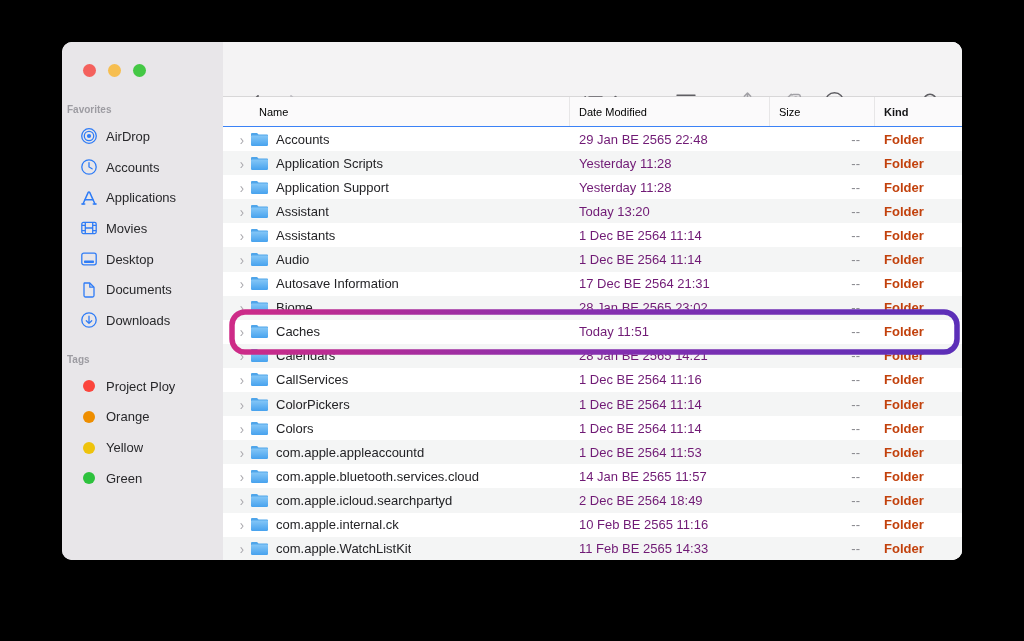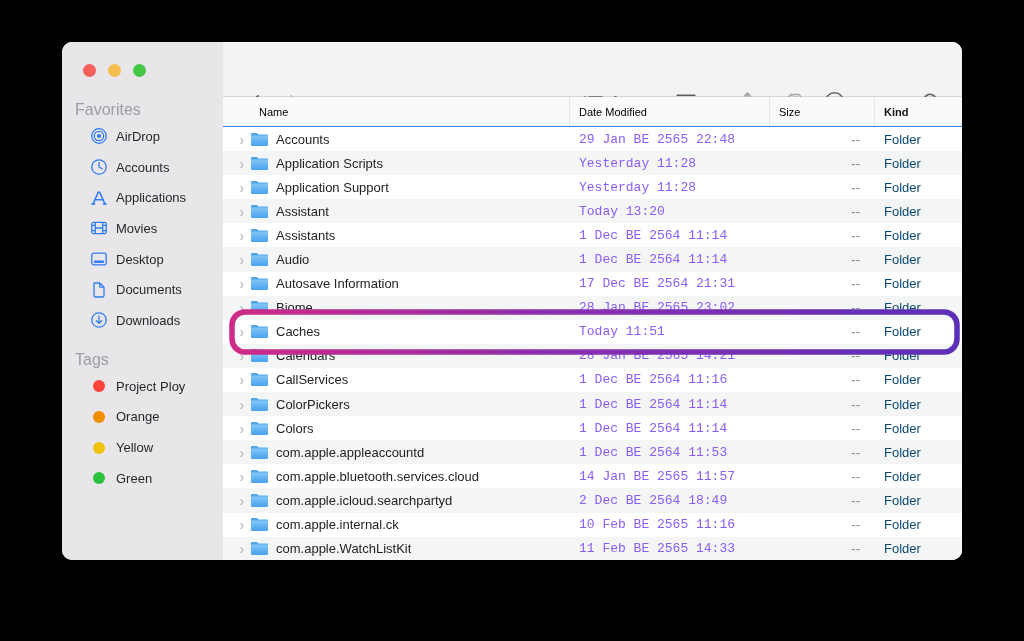--- a/index.html
+++ b/index.html
@@ -7,24 +7,24 @@
   .stage{position:relative;width:1024px;height:641px;background:#000;}
   .window{position:absolute;left:62px;top:42px;width:900px;height:518px;border-radius:10px;
     overflow:hidden;background:#fff;display:flex;box-shadow:0 20px 50px rgba(0,0,0,.6);}
   
   .sidebar{width:161px;flex:0 0 161px;background:#e8e6e9;height:100%;position:relative;}
   .traffic{position:relative;height:42px;}
   .light{position:absolute;top:22px;width:13px;height:13px;border-radius:50%;}
   .light.red{left:21px;background:#f4615d;}
   .light.yellow{left:46px;background:#f6be50;}
   .light.green{left:71px;background:#44c845;}
-  .side-section{font-size:16px;font-weight:400;color:#9d9ca2;padding-left:13px;height:14px;line-height:14px;}
+  .side-section{font-size:10px;font-weight:700;color:#9d9ca2;padding-left:5px;height:14px;line-height:14px;}
   .side-section.first{margin-top:19px;margin-bottom:4px;}
   .side-section.second{margin-top:17px;margin-bottom:4px;}
-  .side-item{height:30.7px;display:flex;align-items:center;padding-left:27px;cursor:default;text-align:center;}
+  .side-item{height:30.7px;display:flex;align-items:center;padding-left:17px;cursor:default;text-align:center;}
   .side-icon{width:20px;height:20px;display:flex;align-items:center;justify-content:center;margin-right:7px;flex:0 0 20px;}
   .side-icon svg{display:block;}
   .side-label{font-size:13px;color:#28282b;white-space:nowrap;overflow:hidden;text-overflow:ellipsis;max-width:110px;}
   .tag-dot{width:12px;height:12px;border-radius:50%;margin:0 11px 0 4px;flex:0 0 12px;}
   
   .main{position:relative;flex:1;height:100%;background:#fff;}
   .toolbar{position:relative;height:54px;background:#f4f3f4;border-bottom:1px solid #d8d7d8;}
   .tb{position:absolute;top:50%;transform:translateY(-50%);display:flex;align-items:center;margin-top:33px;}
   .tb svg{display:block;}
   .tb-title{font-size:15px;font-weight:700;color:#39383c;}
@@ -39,23 +39,23 @@
   .h-kind{flex:1;padding-left:9px;font-weight:700;color:#141416;}
   
   .rows{position:relative;overflow:hidden;height:434px;}
   .row{height:24.1px;display:flex;align-items:center;font-size:13px;background:#fff;}
   .row.alt{background:#f4f5f5;}
   .cell{box-sizing:border-box;white-space:nowrap;overflow:hidden;}
   .c-name{width:347px;display:flex;align-items:center;padding-left:13px;color:#232326;}
   .disclosure{color:#a9a8ad;font-size:13px;width:12px;text-align:center;transform:scaleY(1.15);margin-right:2px;}
   .folder-ic{width:19px;height:15px;margin-right:7px;flex:0 0 19px;}
   .fname{overflow:hidden;text-overflow:ellipsis;}
-  .c-date{width:200px;padding-left:9px;color:#8b5cf6;font-family:Liberation Mono, monospace;}
+  .c-date{width:200px;padding-left:9px;color:#701a75;}
   .c-size{width:105px;padding-right:15px;text-align:right;color:#86868b;}
-  .c-kind{flex:1;padding-left:9px;color:#0c4a6e;}
+  .c-kind{flex:1;padding-left:9px;color:#c2410c;font-weight:bold;}
   
   .highlight{position:absolute;left:167px;top:267px;pointer-events:none;z-index:30;}
 </style>
 </head>
 <body>
 
 <div class="stage">
   <div class="window">
 
     <div class="sidebar">

